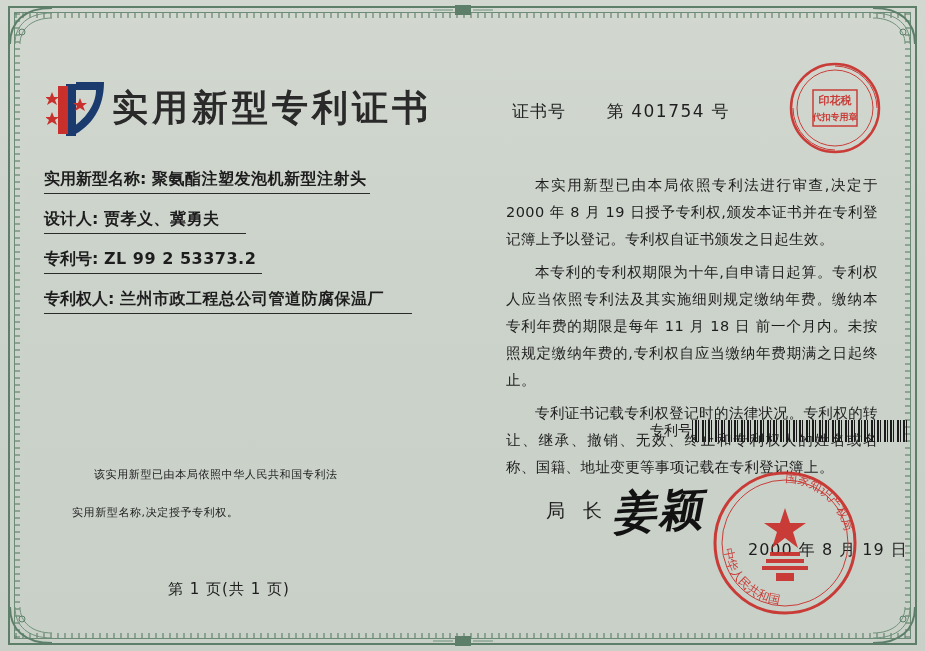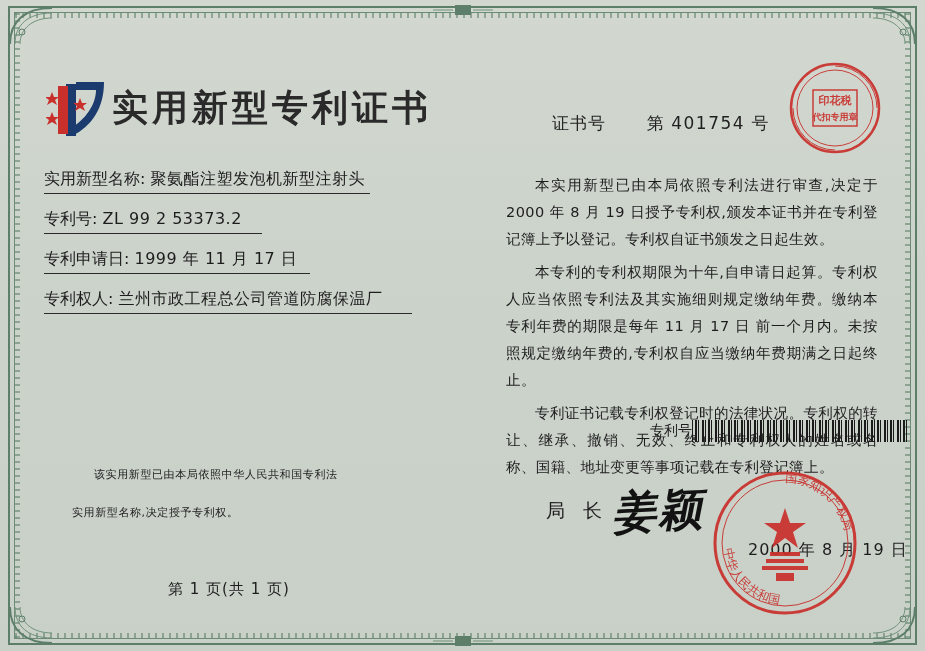--- a/index.html
+++ b/index.html
@@ -78,26 +78,25 @@
     font-family: "DejaVu Sans", sans-serif;
     font-size: 36px;
     font-weight: bold;
     letter-spacing: 4px;
     color: #2a2a2a;
     white-space: nowrap;
   }
   .cert-no-row {
     position: absolute;
     left: 512px;
-    top: 112px;
+    top: 100px;
     font-size: 17px;
     color: #1f1f1f;
     letter-spacing: 1px;
     white-space: nowrap;
-    margin-left: 40px;
   }
   .cert-no-row .num {
     letter-spacing: 1.5px;
   }
   .stamp-tax {
     position: absolute;
     left: 787px;
     top: 60px;
     width: 96px;
     height: 96px;
@@ -112,20 +111,21 @@
     top: 168px;
     width: 430px;
     color: #1d1d1d;
   }
   .field {
     position: relative;
     font-size: 16px;
     line-height: 22px;
     margin-bottom: 18px;
     white-space: nowrap;
+    font-weight: bold;
   }
   .field .label { }
   .field .value { letter-spacing: .5px; }
   .underline {
     position: absolute;
     left: 0;
     bottom: -4px;
     height: 1px;
     background: #2b2b2b;
   }
@@ -330,40 +330,40 @@
       <path d="M6 48 A42 42 0 0 0 48 90" fill="none" stroke="#c9302c" stroke-width="1"></path>
     </svg>
   </div>
 
   <div class="fields">
     <div class="field f1">
       <span class="label">实用新型名称:</span>
       <span class="value">聚氨酯注塑发泡机新型注射头</span>
       <span class="underline"></span>
     </div>
+    <div class="field f2">
+      <span class="label">设计人:</span>
+      <span class="value">贾孝义、冀勇夫</span>
+      <span class="underline"></span>
+    </div>
     <div class="field f3">
       <span class="label">专利号:</span>
       <span class="value">ZL 99 2 53373.2</span>
-      <span class="underline"></span>
-    </div>
-    <div class="field f4">
-      <span class="label">专利申请日:</span>
-      <span class="value">1999 年 11 月 17 日</span>
       <span class="underline"></span>
     </div>
     <div class="field f5">
       <span class="label">专利权人:</span>
       <span class="value">兰州市政工程总公司管道防腐保温厂</span>
       <span class="underline"></span>
     </div>
   </div>
 
   <div class="body-text">
     <p>本实用新型已由本局依照专利法进行审查,决定于 2000 年 8 月 19 日授予专利权,颁发本证书并在专利登记簿上予以登记。专利权自证书颁发之日起生效。</p>
-    <p>本专利的专利权期限为十年,自申请日起算。专利权人应当依照专利法及其实施细则规定缴纳年费。缴纳本专利年费的期限是每年 11 月 17 日 前一个月内。未按照规定缴纳年费的,专利权自应当缴纳年费期满之日起终止。</p>
+    <p>本专利的专利权期限为十年,自申请日起算。专利权人应当依照专利法及其实施细则规定缴纳年费。缴纳本专利年费的期限是每年 11 月 18 日 前一个月内。未按照规定缴纳年费的,专利权自应当缴纳年费期满之日起终止。</p>
     <p>专利证书记载专利权登记时的法律状况。专利权的转让、继承、撤销、无效、终止和专利权人的姓名或名称、国籍、地址变更等事项记载在专利登记簿上。</p>
   </div>
 
   <div class="barcode-row">
     <span class="barcode-label">专利号</span>
     <span class="barcode"></span>
   </div>
 
   <div class="statement">
     <p class="l1">该实用新型已由本局依照中华人民共和国专利法</p>

